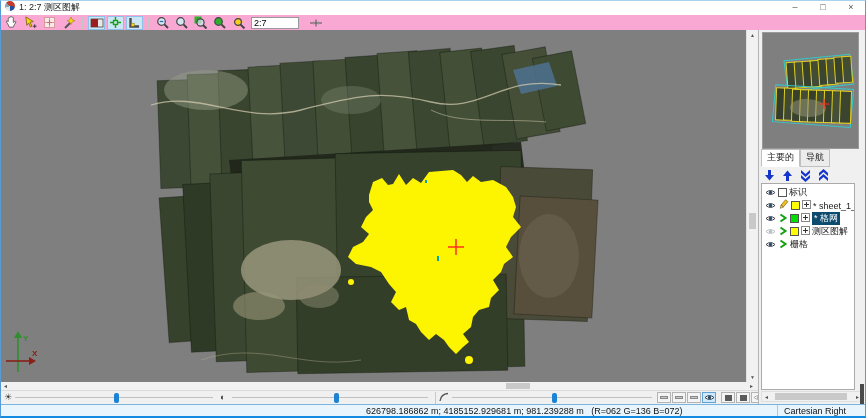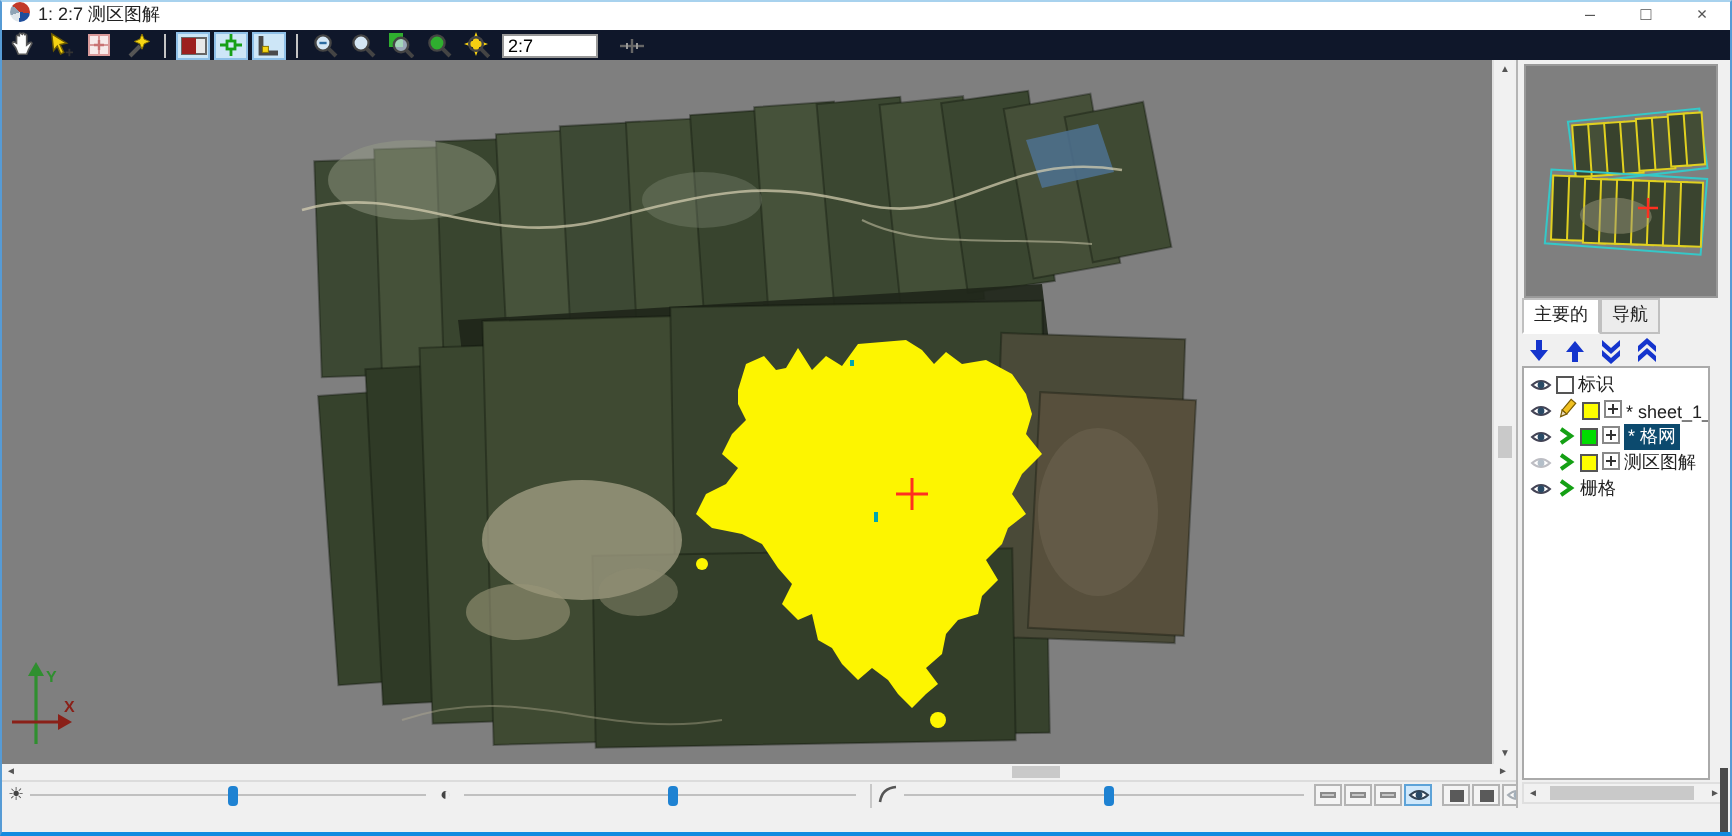--- a/index.html
+++ b/index.html
@@ -9,21 +9,21 @@
 
   
   .titlebar { position:absolute; left:0; top:0; width:100%; height:14px; background:#ffffff; display:flex; align-items:flex-start; }
   .app-icon { width:10px; height:10px; border-radius:50%; margin:0 4px;
               background:conic-gradient(#c23b2a 0 100deg,#1f4e9c 100deg 185deg,#dfe5ea 185deg 250deg,#8fa3b5 250deg 310deg,#c23b2a 310deg); }
   .title-text { font-size:9px; color:#222; }
   .win-controls { margin-left:auto; display:flex; height:100%; }
   .win-btn { width:28px; text-align:center; font-size:9px; color:#555; line-height:13px; }
 
   
-  .toolbar { position:absolute; left:0; top:14px; width:100%; height:15px; background:#0f172a;
+  .toolbar { position:absolute; left:0; top:14px; width:100%; height:15px; background:#f9a8d4;
              display:flex; align-items:center; gap:2px; padding-left:2px; }
   .tb { width:17px; height:14px; display:flex; align-items:center; justify-content:center; border:1px solid transparent; }
   .tb.sel { background:#cde6f7; border-color:#8fc0e8; }
   .tb-sep { width:1px; height:12px; background:#c4c4c4; margin:0 3px; }
   .scale-input { width:48px; height:12px; font-size:9px; border:1px solid #999; padding:0 2px; background:#fff; margin-left:2px; }
   .tb.after-input { margin-left:6px; }
 
   
   .canvas { position:absolute; left:0; top:29px; width:745px; height:352px; background:#7f7f7f; overflow:hidden; }
 
@@ -458,14 +458,19 @@
       <span class="pharr" style="left:2px">◄</span>
       <div class="ph-thumb"></div>
       <span class="pharr" style="left:93px">►</span>
     </div>
     <div class="panel-vscroll">
       <div class="pv-thumb"></div>
 
     </div>
   </div>
 
+  <div class="statusbar">
+    <span class="coords">626798.186862 m; 4185152.929681 m; 981.239288 m   (R=062 G=136 B=072)</span>
+    <span class="sb-sep"></span>
+    <span class="sb-mode">Cartesian Right</span>
+  </div>
 
 </div>
 
 </body></html>

